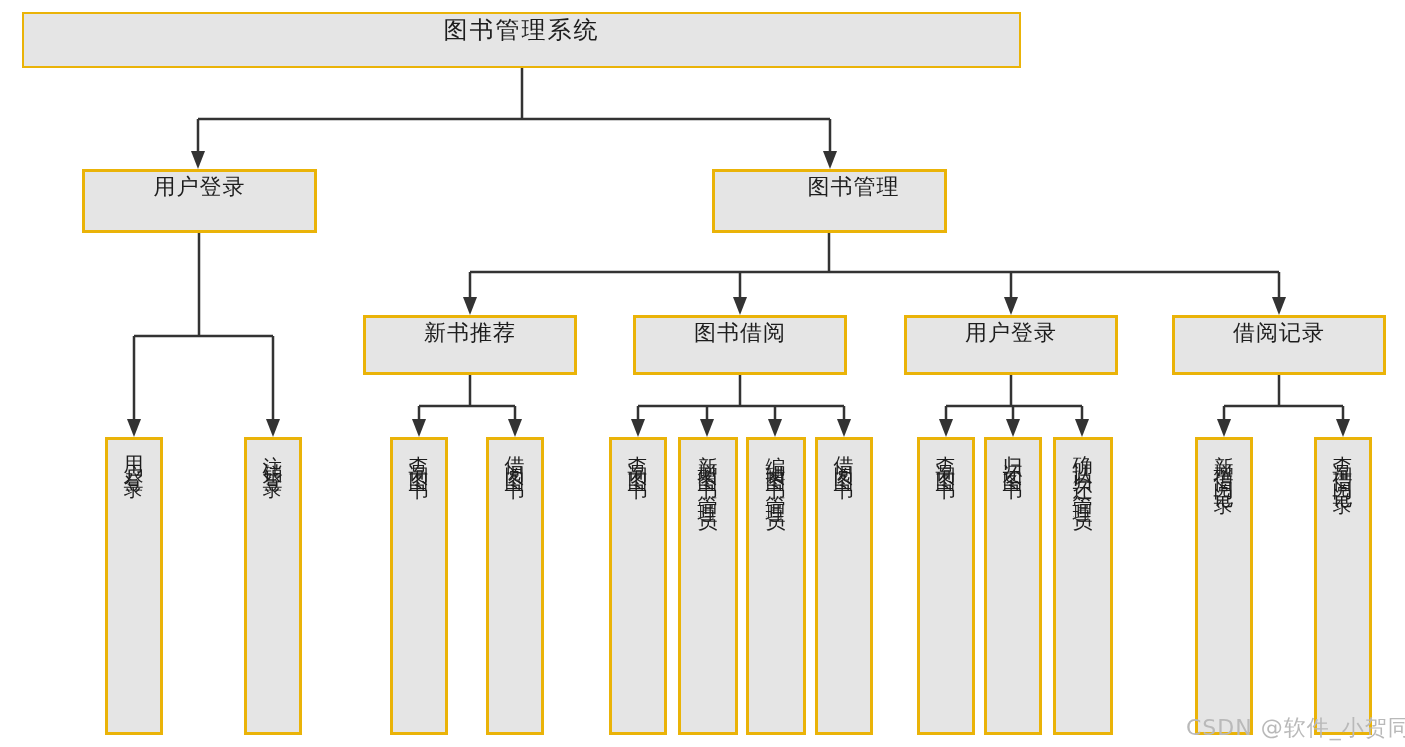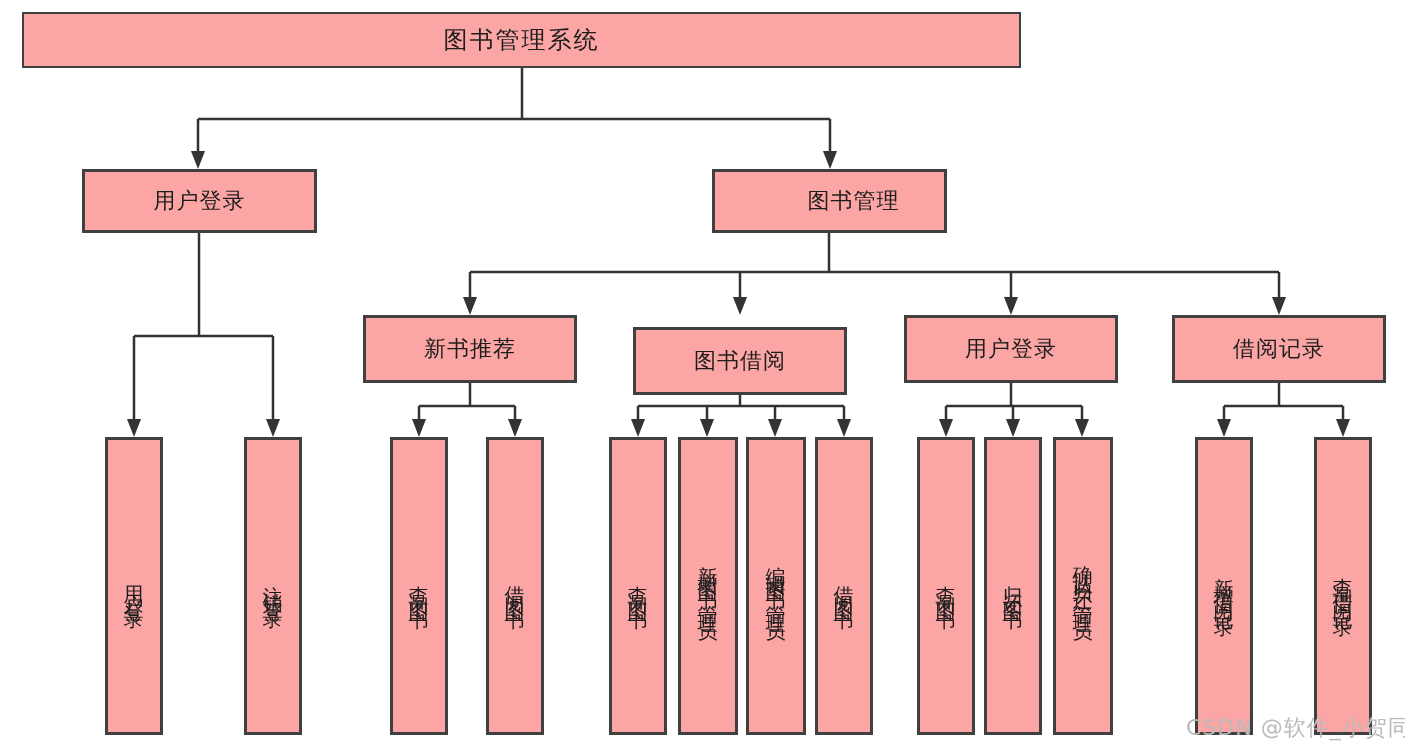--- a/index.html
+++ b/index.html
@@ -18,24 +18,23 @@
   #connectors {
     position: absolute;
     left: 0;
     top: 0;
     width: 1405px;
     height: 747px;
   }
   .box {
     position: absolute;
     box-sizing: border-box;
-    border: 3px solid #404040;
-    background: #fca5a5;
+    border: 3px solid #eab308;
+    background: #e5e5e5;
     display: flex;
-    align-items: center;
     justify-content: center;
     color: #1d1d1d;
   }
   .box.root-box {
     border-width: 2px;
   }
   .h-label {
     font-size: 22px;
     letter-spacing: 1px;
     white-space: nowrap;
@@ -56,21 +55,21 @@
     line-height: 1;
     white-space: nowrap;
   }
   .lvl2-box {
     top: 169px;
     height: 64px;
     width: 235px;
   }
   .lvl3-box {
     top: 315px;
-    height: 68px;
+    height: 60px;
     width: 214px;
   }
   #watermark {
     position: absolute;
     left: 1186px;
     top: 713px;
     font-size: 22px;
     color: #b9b9b9;
     letter-spacing: 1px;
     white-space: nowrap;
@@ -149,21 +148,21 @@
   <div class="box lvl2-box" style="left:82px;">
     <span class="h-label">用户登录</span>
   </div>
   <div class="box lvl2-box" style="left:712px;padding-left:48px;">
     <span class="h-label">图书管理</span>
   </div>
 
   <div class="box lvl3-box" style="left:363px;">
     <span class="h-label">新书推荐</span>
   </div>
-  <div class="box lvl3-box" style="left:633px;margin-top:12px;">
+  <div class="box lvl3-box" style="left:633px;">
     <span class="h-label">图书借阅</span>
   </div>
   <div class="box lvl3-box" style="left:904px;">
     <span class="h-label">用户登录</span>
   </div>
   <div class="box lvl3-box" style="left:1172px;">
     <span class="h-label">借阅记录</span>
   </div>
 
   <div class="box leaf-box" style="left:105px;">

